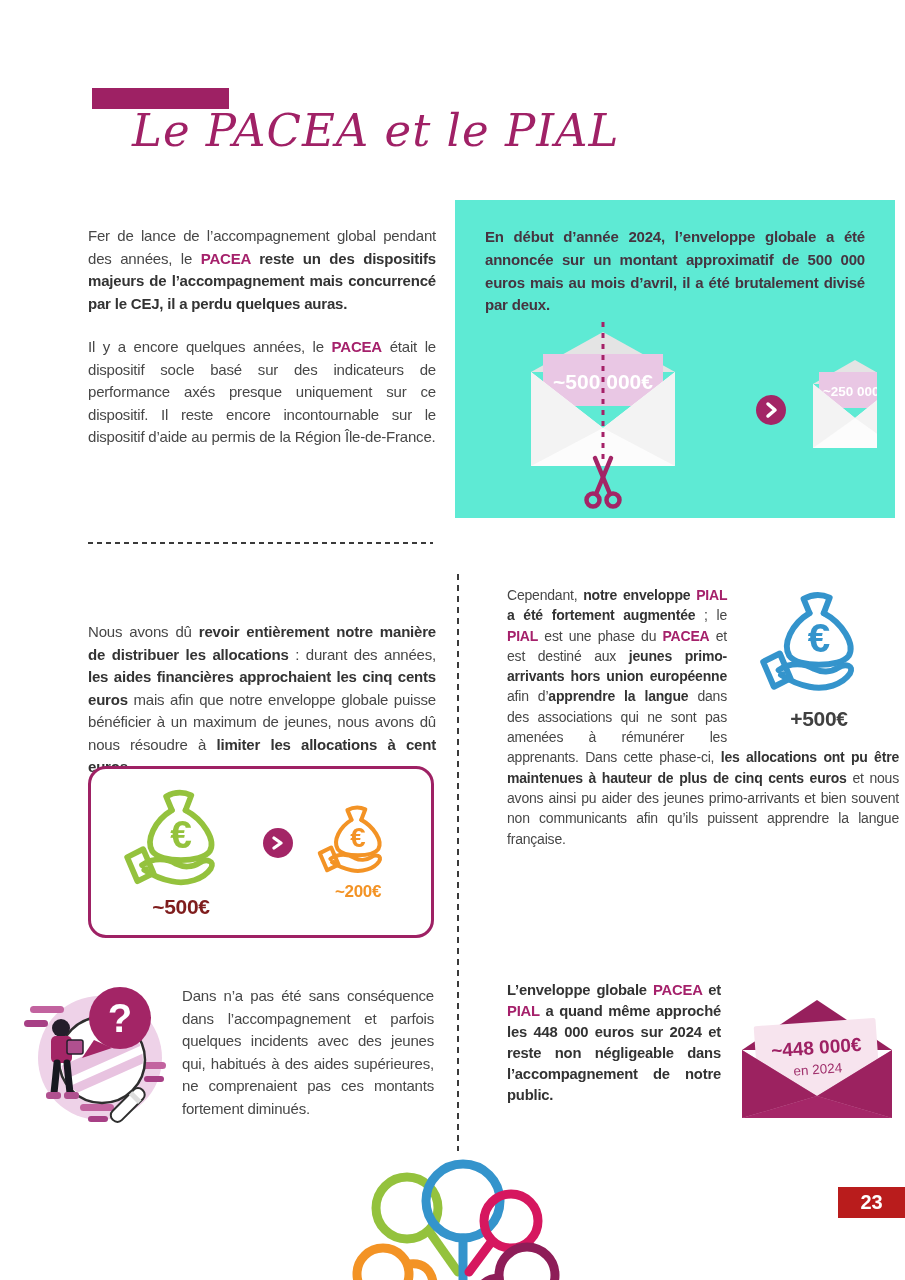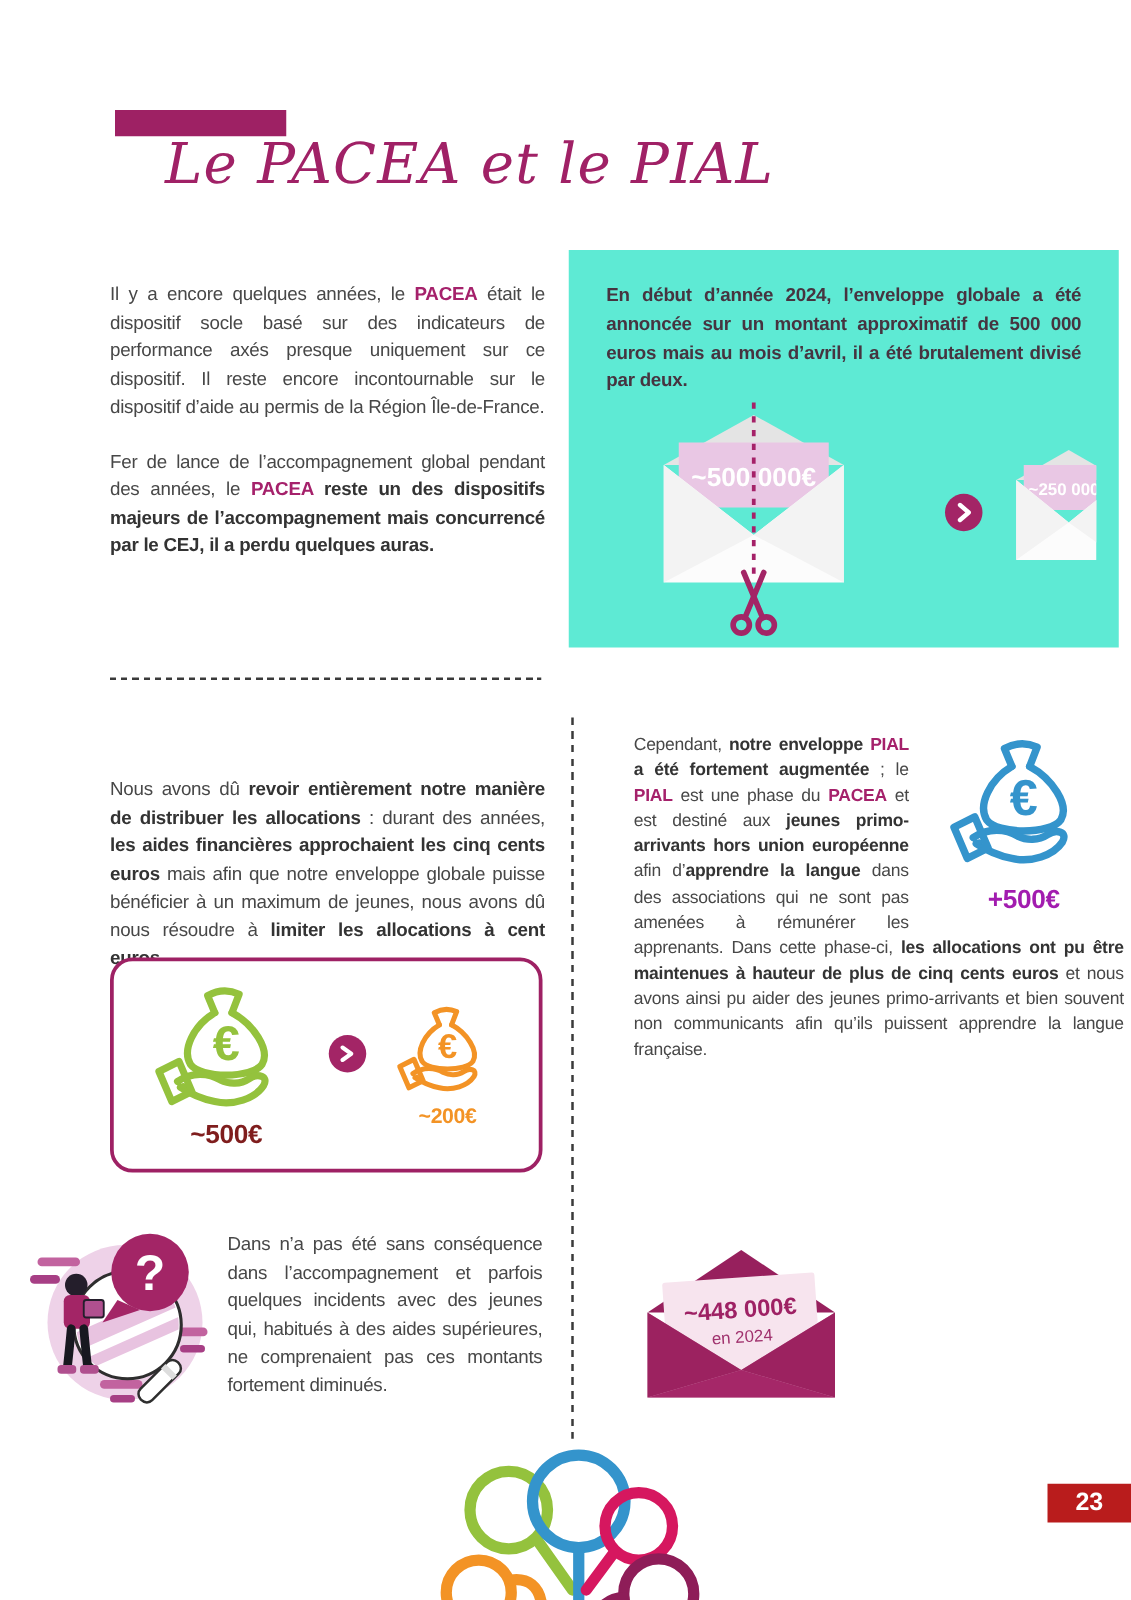--- a/index.html
+++ b/index.html
@@ -52,21 +52,21 @@
 
   .alloc-box {
     left: 88px; top: 766px; width: 346px; height: 172px;
     border: 3px solid #9e2164; border-radius: 18px; background: #ffffff;
     display: flex; align-items: center; justify-content: center; gap: 24px;
   }
   .icon-item { text-align: center; }
   .amount-label { font-weight: bold; letter-spacing: -0.3px; }
   .amount-label.green  { color: #7f1d1d; font-size: 21px; margin-top: -4px; }
   .amount-label.orange { color: #f39325; font-size: 17px; margin-top: -2px; }
-  .amount-label.blue   { color: #a21caf; font-size: 21px; margin-top: 2px; }
+  .amount-label.blue   { color: #404040; font-size: 21px; margin-top: 2px; }
   .arrow-circle {
     width: 30px; height: 30px; border-radius: 50%; background: #a32566;
     display: flex; align-items: center; justify-content: center; flex: none;
     margin-top: -18px;
   }
   .arrow-circle svg { display: block; }
 
   
   .pial-col { left: 507px; top: 585px; width: 392px; }
   .pial-col p.doc { font-size: 14px; line-height: 1.45; }
@@ -92,22 +92,22 @@
 </style>
 </head>
 <body>
 
 <div id="page">
 
   <div class="abs top-bar"></div>
   <h1 class="abs page-title">Le PACEA et le PIAL</h1>
 
   <section class="abs intro-left">
+    <p class="doc"><span>Fer de lance de l’accompagnement global pendant des années, le </span><span class="seg-a">PACEA</span><span class="seg-b"> reste un des dispositifs majeurs de l’accompagnement mais concurrencé par le CEJ, il a perdu quelques auras.</span></p>
     <p class="doc"><span>Il y a encore quelques années, le </span><span class="seg-a">PACEA</span><span> était le dispositif socle basé sur des indicateurs de performance axés presque uniquement sur ce dispositif. Il reste encore incontournable sur le dispositif d’aide au permis de la Région Île-de-France.</span></p>
-    <p class="doc"><span>Fer de lance de l’accompagnement global pendant des années, le </span><span class="seg-a">PACEA</span><span class="seg-b"> reste un des dispositifs majeurs de l’accompagnement mais concurrencé par le CEJ, il a perdu quelques auras.</span></p>
   </section>
 
   <aside class="abs highlight-box">
     <p class="hl-text">En début d’année 2024, l’enveloppe globale a été annoncée sur un montant approximatif de 500 000 euros mais au mois d’avril, il a été brutalement divisé par deux.</p>
 
     <svg class="split-svg" viewBox="0 0 404 196">
 
       <g>
         <polygon points="58,54 130,14 202,54" fill="#e4e4e4"></polygon>
         <rect x="70" y="36" width="120" height="52" fill="#e9c7e4"></rect>
@@ -239,20 +239,23 @@
       <circle cx="96" cy="42" r="31" fill="#a32566"></circle>
       <text x="96" y="56" text-anchor="middle" font-size="40" font-weight="bold" fill="#ffffff">?</text>
     </g>
   </svg>
 
   <section class="abs conseq-text">
     <p class="doc">Dans n’a pas été sans conséquence dans l’accompagnement et parfois quelques incidents avec des jeunes qui, habitués à des aides supérieures, ne comprenaient pas ces montants fortement diminués.</p>
   </section>
 
   <section class="abs budget-row">
+    <div class="budget-text">
+      <p class="doc"><span class="seg-b">L’enveloppe globale </span><span class="seg-a">PACEA</span><span class="seg-b"> et </span><span class="seg-a">PIAL</span><span class="seg-b"> a quand même approché les 448 000 euros sur 2024 et reste non négligeable dans l’accompagnement de notre public.</span></p>
+    </div>
     <svg class="envelope-2024" width="172" height="138" viewBox="0 0 170 138">
       <polygon points="10,64 85,14 160,64" fill="#97205d"></polygon>
       <g transform="rotate(-4 85 72)">
         <rect x="24" y="36" width="122" height="76" rx="2" fill="#f7e4ee"></rect>
         <text x="85" y="68" text-anchor="middle" font-size="19" font-weight="bold" fill="#9e2164">~448 000€</text>
         <text x="85" y="88" text-anchor="middle" font-size="13.5" fill="#a0316d">en 2024</text>
       </g>
       <polygon points="10,64 85,110 10,132" fill="#962059"></polygon>
       <polygon points="160,64 85,110 160,132" fill="#962059"></polygon>
       <polygon points="10,132 85,110 160,132" fill="#a82a6b"></polygon>

